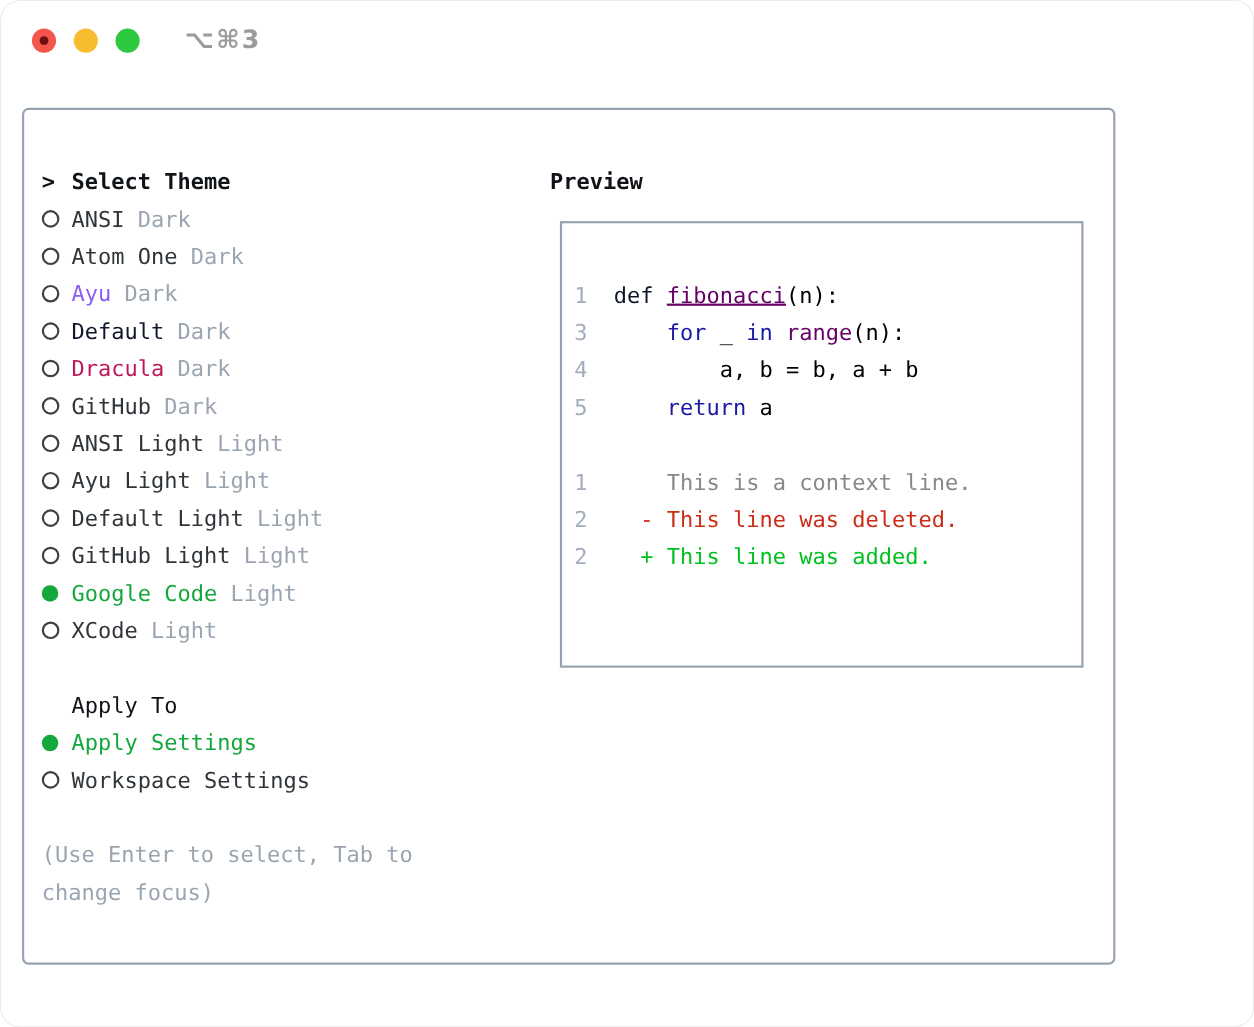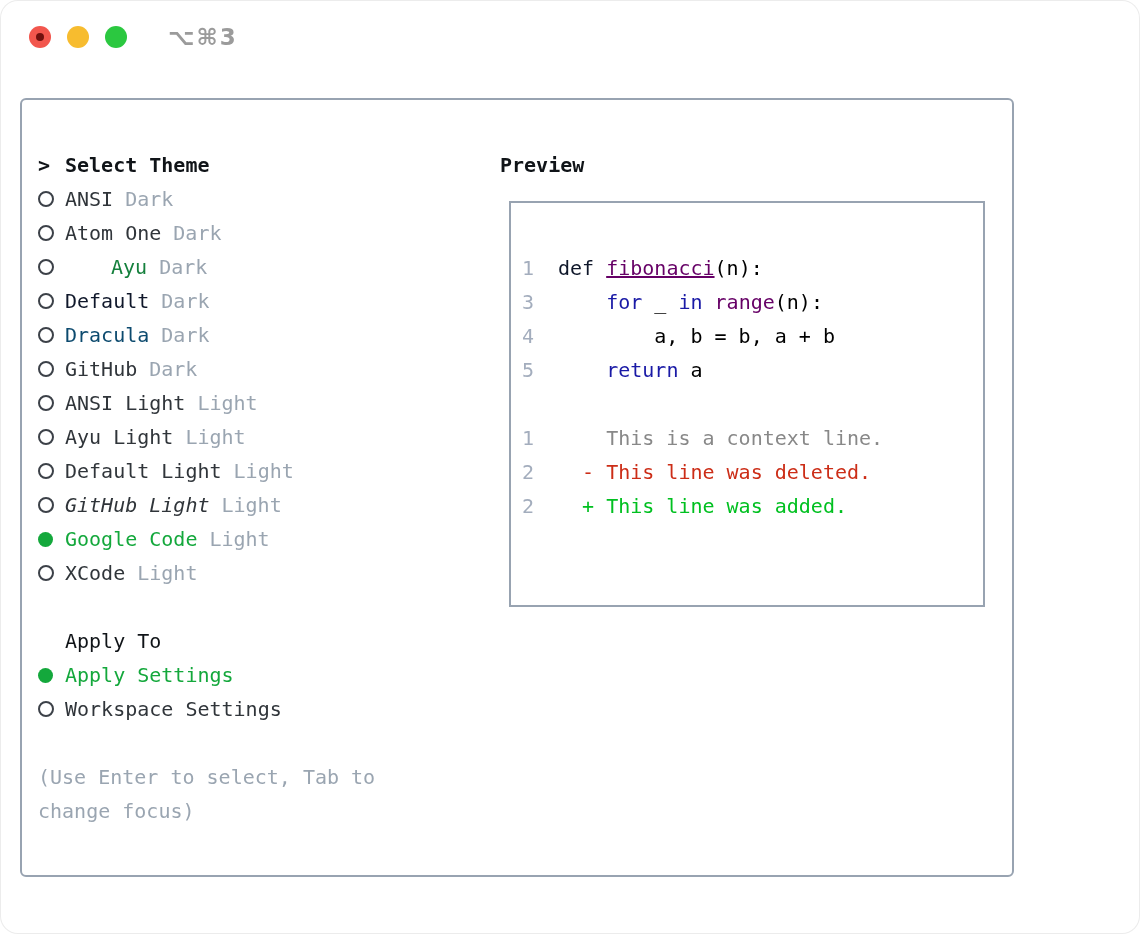--- a/index.html
+++ b/index.html
@@ -65,28 +65,28 @@
 
     <div class="left-col">
       <div class="row" style="color: rgb(16, 20, 24);">
         <span class="gutter prompt">&gt;</span>
         <span class="title-strong">Select Theme</span>
       </div>
 
       <div>
           <div class="row"><span class="gutter"><span class="bullet"></span></span><span style="color: rgb(48, 53, 58);">ANSI</span><span class="variant" style="color: rgb(154, 165, 177);">Dark</span></div>
           <div class="row"><span class="gutter"><span class="bullet"></span></span><span style="color: rgb(48, 53, 58);">Atom One</span><span class="variant" style="color: rgb(154, 165, 177);">Dark</span></div>
-          <div class="row"><span class="gutter"><span class="bullet"></span></span><span style="color: #15803d; margin-left: 46px;">Ayu</span><span class="variant" style="color: rgb(154, 165, 177);">Dark</span></div>
+          <div class="row"><span class="gutter"><span class="bullet"></span></span><span style="color: #8b5cf6;">Ayu</span><span class="variant" style="color: rgb(154, 165, 177);">Dark</span></div>
           <div class="row"><span class="gutter"><span class="bullet"></span></span><span style="color: #0f172a;">Default</span><span class="variant" style="color: rgb(154, 165, 177);">Dark</span></div>
-          <div class="row"><span class="gutter"><span class="bullet"></span></span><span style="color: #0c4a6e; text-align: center;">Dracula</span><span class="variant" style="color: rgb(154, 165, 177);">Dark</span></div>
+          <div class="row"><span class="gutter"><span class="bullet"></span></span><span style="color: #be185d; text-align: center;">Dracula</span><span class="variant" style="color: rgb(154, 165, 177);">Dark</span></div>
           <div class="row"><span class="gutter"><span class="bullet"></span></span><span style="color: rgb(48, 53, 58);">GitHub</span><span class="variant" style="color: rgb(154, 165, 177);">Dark</span></div>
           <div class="row"><span class="gutter"><span class="bullet"></span></span><span style="color: rgb(48, 53, 58);">ANSI Light</span><span class="variant" style="color: rgb(154, 165, 177);">Light</span></div>
           <div class="row"><span class="gutter"><span class="bullet"></span></span><span style="color: rgb(48, 53, 58);">Ayu Light</span><span class="variant" style="color: rgb(154, 165, 177);">Light</span></div>
           <div class="row"><span class="gutter"><span class="bullet"></span></span><span style="color: rgb(48, 53, 58);">Default Light</span><span class="variant" style="color: rgb(154, 165, 177);">Light</span></div>
-          <div class="row"><span class="gutter"><span class="bullet"></span></span><span style="color: rgb(48, 53, 58); font-style: italic;">GitHub Light</span><span class="variant" style="color: rgb(154, 165, 177);">Light</span></div>
+          <div class="row"><span class="gutter"><span class="bullet"></span></span><span style="color: rgb(48, 53, 58);">GitHub Light</span><span class="variant" style="color: rgb(154, 165, 177);">Light</span></div>
           <div class="row"><span class="gutter"><span class="bullet sel" style="background: rgb(20, 168, 60);"></span></span><span style="color: rgb(20, 168, 60);">Google Code</span><span class="variant" style="color: rgb(154, 165, 177);">Light</span></div>
           <div class="row"><span class="gutter"><span class="bullet"></span></span><span style="color: rgb(48, 53, 58);">XCode</span><span class="variant" style="color: rgb(154, 165, 177);">Light</span></div>
         </div>
 
       <div class="spacer"></div>
 
       <div class="row" style="color: rgb(16, 20, 24); text-align: center;">
         <span class="gutter"></span>
         <span>Apply To</span>
       </div>

